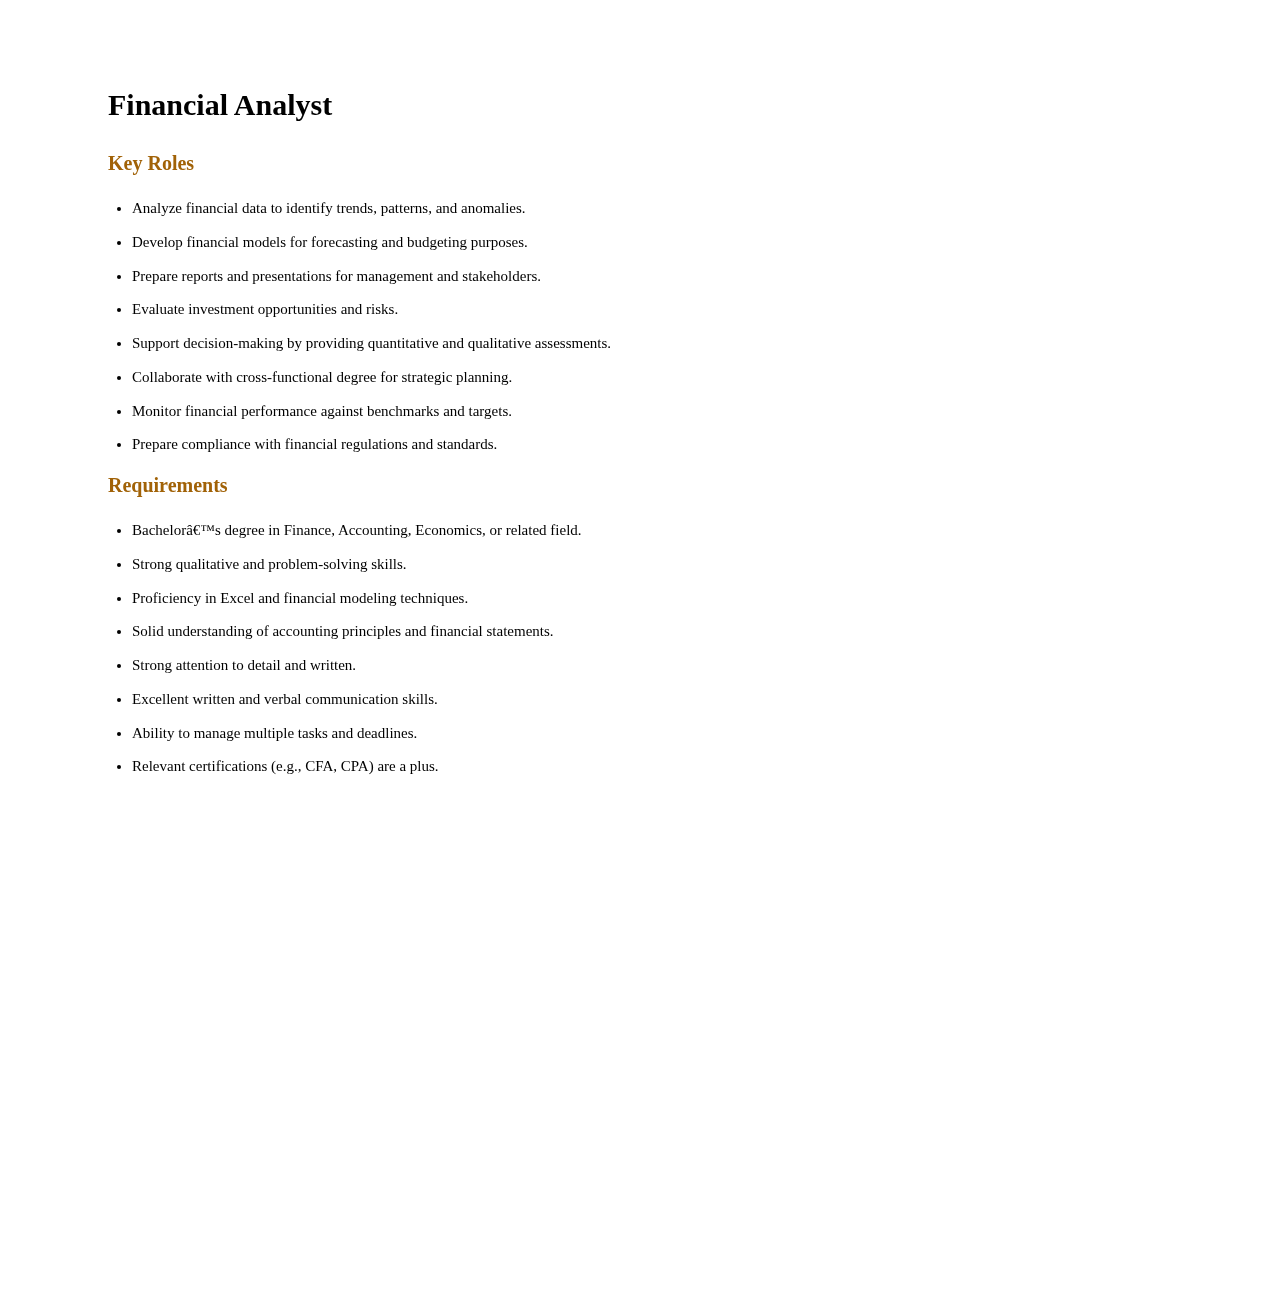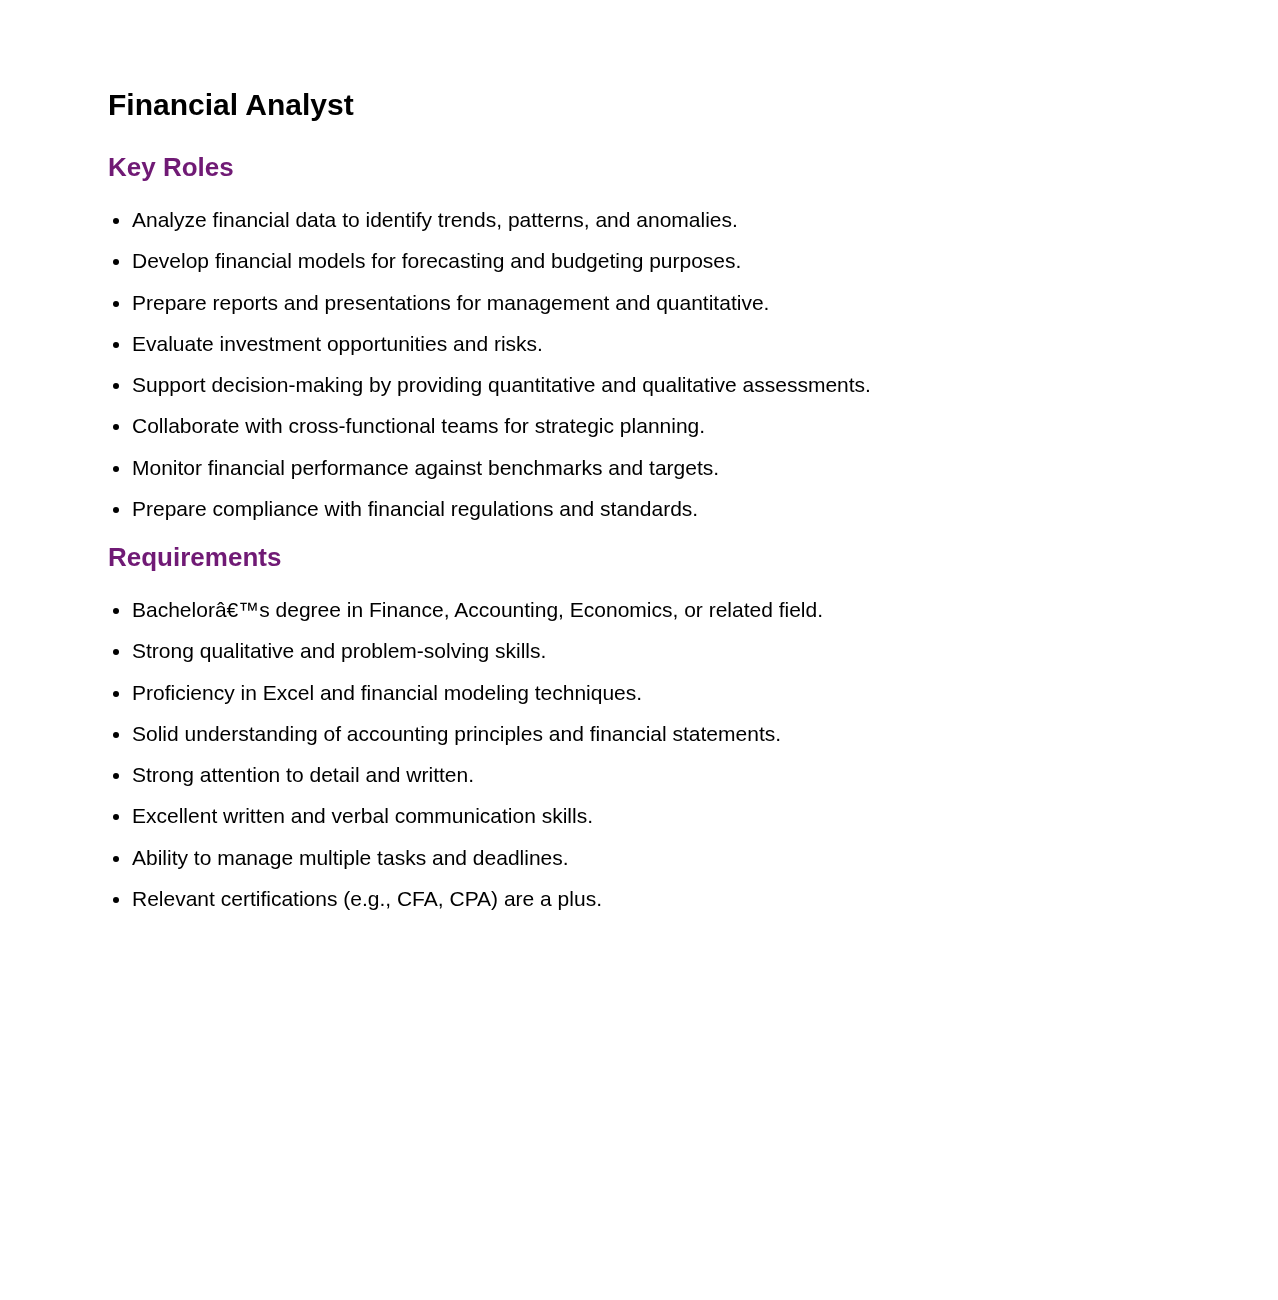--- a/index.html
+++ b/index.html
@@ -8,67 +8,68 @@
     background: #ffffff;
     color: #000000;
     font-family: "Liberation Sans", sans-serif;
   }
   .page {
     width: 1225px;
     height: 1300px;
     box-sizing: border-box;
     background: #ffffff;
     padding: 85px 60px 0 108px;
+    font-family: Liberation Serif, serif;
   }
   h1.doc-title {
     font-size: 30px;
     font-weight: bold;
     line-height: 1.3;
     margin: 0 0 28px 0;
     color: #000000;
   }
   h2.section-heading {
-    font-size: 26px;
+    font-size: 20px;
     font-weight: bold;
     margin: 0 0 24px 0;
-    color: #701a75;
+    color: #a16207;
   }
   h2.section-heading.second {
     margin-top: 20px;
   }
   ul.bullet-list {
     margin: 0;
     padding-left: 24px;
     list-style-type: disc;
   }
   ul.bullet-list li {
-    font-size: 21px;
+    font-size: 15px;
     line-height: 1.25;
     margin: 0 0 15px 0;
     color: #000000;
   }
 </style>
 </head>
 <body>
 
 <div class="page">
 
   <h1 class="doc-title">
     <span>Financial Analyst</span><br>
   </h1>
 
   <h2 class="section-heading">Key Roles</h2>
 
   <ul class="bullet-list">
     <li>Analyze financial data to identify trends, patterns, and anomalies.</li>
     <li>Develop financial models for forecasting and budgeting purposes.</li>
-    <li>Prepare reports and presentations for management and quantitative.</li>
+    <li>Prepare reports and presentations for management and stakeholders.</li>
     <li>Evaluate investment opportunities and risks.</li>
     <li>Support decision-making by providing quantitative and qualitative assessments.</li>
-    <li>Collaborate with cross-functional teams for strategic planning.</li>
+    <li>Collaborate with cross-functional degree for strategic planning.</li>
     <li>Monitor financial performance against benchmarks and targets.</li>
     <li>Prepare compliance with financial regulations and standards.</li>
   </ul>
 
   <h2 class="section-heading second">Requirements</h2>
 
   <ul class="bullet-list">
     <li>Bachelorâ€™s degree in Finance, Accounting, Economics, or related field.</li>
     <li>Strong qualitative and problem-solving skills.</li>
     <li>Proficiency in Excel and financial modeling techniques.</li>

